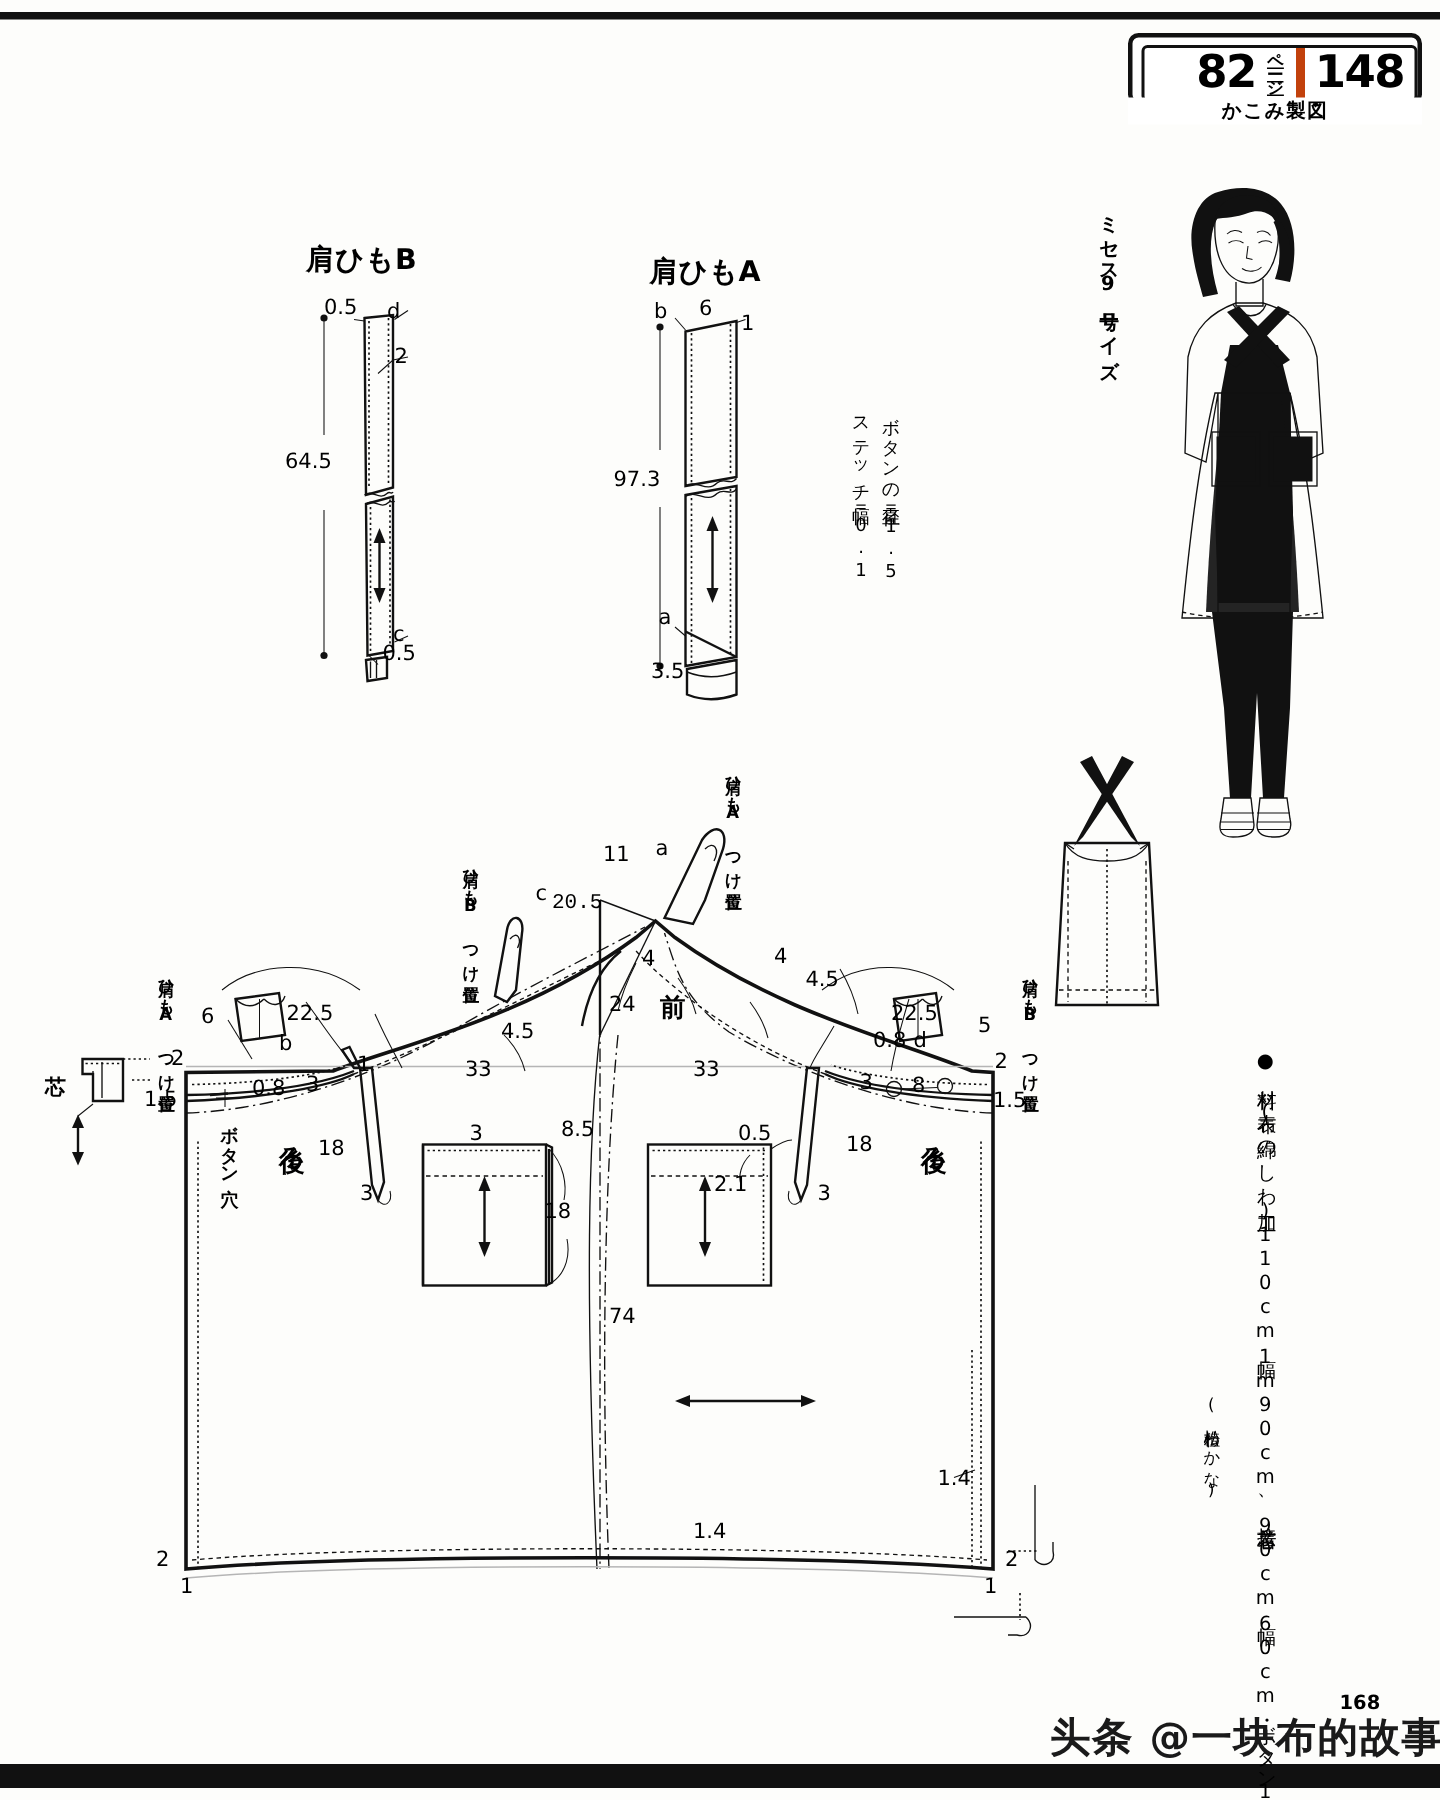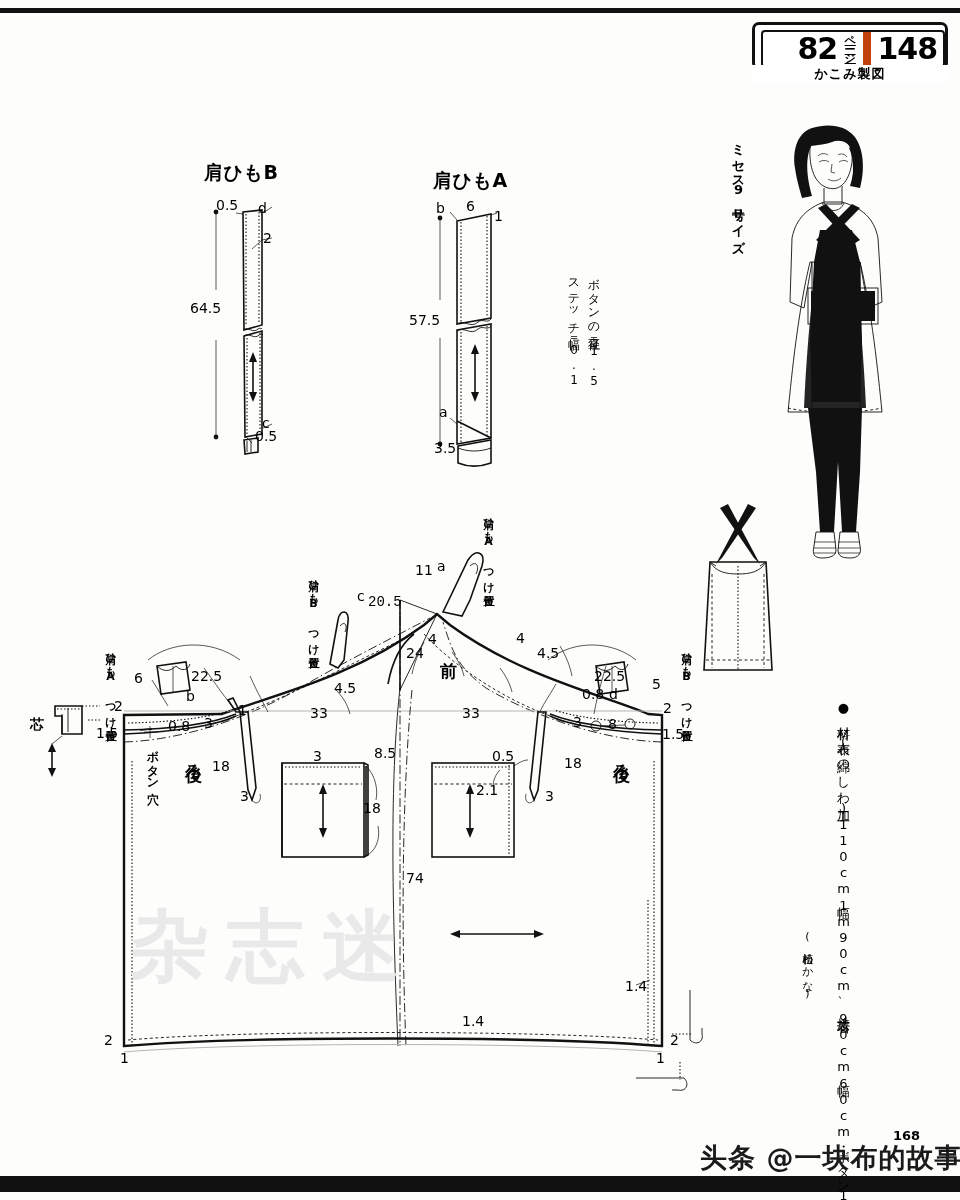--- a/index.html
+++ b/index.html
@@ -27,21 +27,21 @@
   .badge-inner {
     position:absolute; left:6px; top:5px; width:184px; height:38px;
     border:2px solid #111; border-radius:4px; display:flex; align-items:stretch;padding-left:27px;
   }
   .badge-num {
     font-family:"DejaVu Sans", sans-serif; font-weight:bold;
     font-size:30px; letter-spacing:-1px; line-height:34px;
     display:flex; align-items:center; justify-content:center;
   }
   .badge-82 { width:58px; }
-  .badge-148 { width:84px; border-left:8px solid #c2410c; }
+  .badge-148 { width:84px; border-left:6px solid #c2410c; }
   .badge-vert {
     width:20px; font-size:11px; font-weight:bold; line-height:9px;
     display:flex; flex-direction:column; align-items:center; justify-content:center;
     letter-spacing:0px;
     text-decoration:underline;
   }
   .badge-sub {
     position:absolute; left:0; top:43px; width:196px; text-align:center;
     font-size:13px; font-weight:bold; letter-spacing:1px; background:#fff;
   }
@@ -229,21 +229,21 @@
     <path class="hair" d="M491,215 L497,213"></path>
     <path class="hair" d="M457,424 L450,418"></path>
 
     <path class="ink" d="M458,446 L491,440 L491,463 C480,467 468,467 458,463 Z" fill="#fff"></path>
     <path class="thin" d="M458,448 C468,452 480,452 491,448"></path>
   </svg>
 
   <div class="lbl n" style="left:436px; top:200px;">b</div>
   <div class="lbl n" style="left:466px; top:198px;">6</div>
   <div class="lbl n" style="left:494px; top:208px;">1</div>
-  <div class="lbl n" style="left:409px; top:312px;">57.5</div>
+  <div class="lbl n" style="left:409px; top:312px;">97.3</div>
   <div class="lbl n" style="left:439px; top:404px;">a</div>
   <div class="lbl n" style="left:434px; top:440px;">3.5</div>
 
   <div class="vtext" style="left:586px; top:270px;">ボタンの直径＝1.5</div>
   <div class="vtext" style="left:566px; top:270px;">ステッチ幅＝0.1</div>
 
   <svg width="960" height="1200">
     <g transform="translate(702,500)">
       <path class="ink" d="M8,62 L64,62 L70,170 L2,170 Z" fill="#fff"></path>
       <path class="thin" d="M8,62 C14,72 24,74 36,74 C48,74 58,72 64,62"></path>
@@ -438,23 +438,23 @@
   <div class="lbl n" style="left:168px; top:718px;">0.8</div>
   <div class="lbl n" style="left:204px; top:715px;">3</div>
   <div class="lbl n" style="left:238px; top:702px;">1</div>
   <div class="lbl n" style="left:212px; top:758px;">18</div>
   <div class="lbl n" style="left:240px; top:788px;">3</div>
   <div class="lbl n" style="left:310px; top:705px;">33</div>
   <div class="lbl n" style="left:334px; top:680px;">4.5</div>
 
   <div class="lbl n" style="left:357px; top:588px;">c</div>
   <div class="lbl n" style="left:368px; top:594px;font-family:Liberation Mono, monospace;">20.5</div>
-  <div class="lbl n" style="left:415px; top:562px;">11</div>
+  <div class="lbl n" style="left:402px; top:562px;">11</div>
   <div class="lbl n" style="left:437px; top:558px;">a</div>
-  <div class="lbl n" style="left:406px; top:645px;text-align:center;">24</div>
+  <div class="lbl n" style="left:406px; top:662px;text-align:center;">24</div>
   <div class="lbl n" style="left:428px; top:631px;">4</div>
   <div class="lbl n" style="left:516px; top:630px;">4</div>
   <div class="lbl n" style="left:537px; top:645px;">4.5</div>
   <div class="lbl n" style="left:462px; top:705px;">33</div>
 
   <div class="lbl n" style="left:594px; top:668px;">22.5</div>
   <div class="lbl n" style="left:582px; top:686px;">0.8</div>
   <div class="lbl n" style="left:609px; top:686px;">d</div>
   <div class="lbl n" style="left:652px; top:676px;">5</div>
   <div class="lbl n" style="left:663px; top:700px;">2</div>
@@ -471,17 +471,16 @@
   <div class="lbl n" style="left:476px; top:782px;">2.1</div>
 
   <div class="lbl n" style="left:406px; top:870px;">74</div>
   <div class="lbl n" style="left:462px; top:1013px;">1.4</div>
   <div class="lbl n" style="left:625px; top:978px;">1.4</div>
   <div class="lbl n" style="left:104px; top:1032px;">2</div>
   <div class="lbl n" style="left:120px; top:1050px;">1</div>
   <div class="lbl n" style="left:670px; top:1032px;">2</div>
   <div class="lbl n" style="left:656px; top:1050px;">1</div>
 
-  <div class="wm-cn">杂志迷</div>
   <div class="pgnum">168</div>
   <div class="wm-bottom">头条 @一块布的故事</div>
 
 </div>
 
 </body></html>

